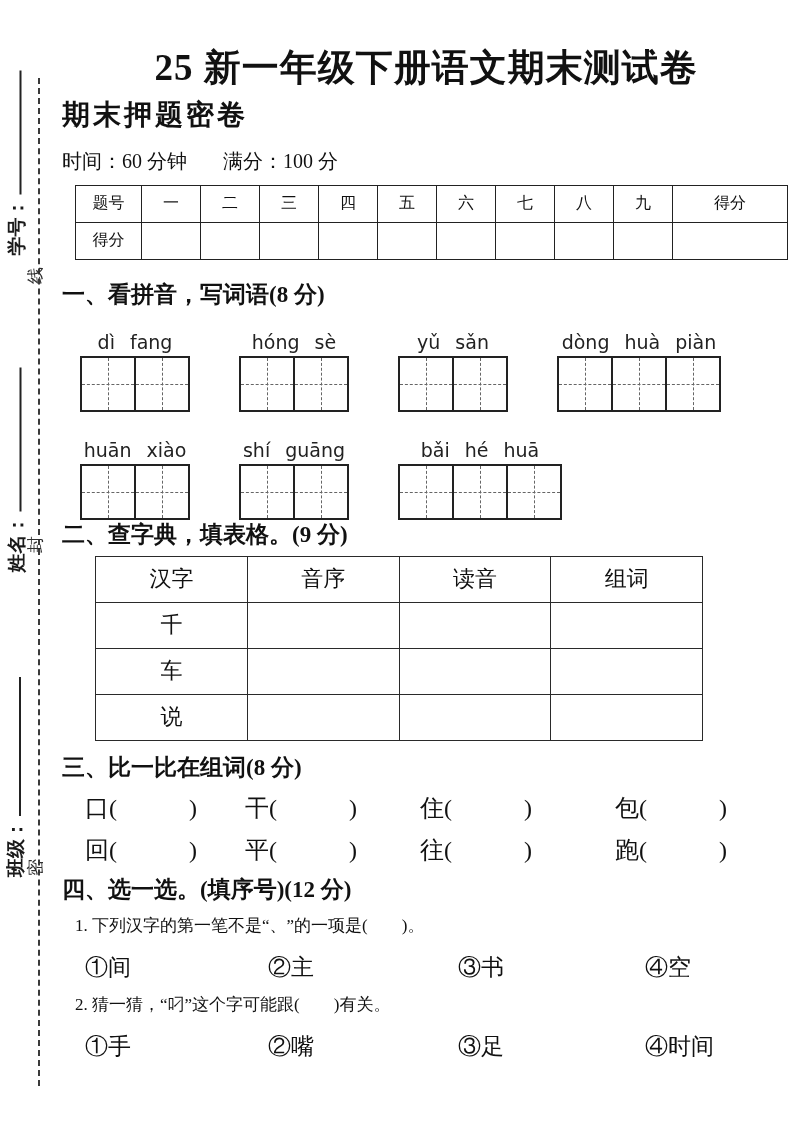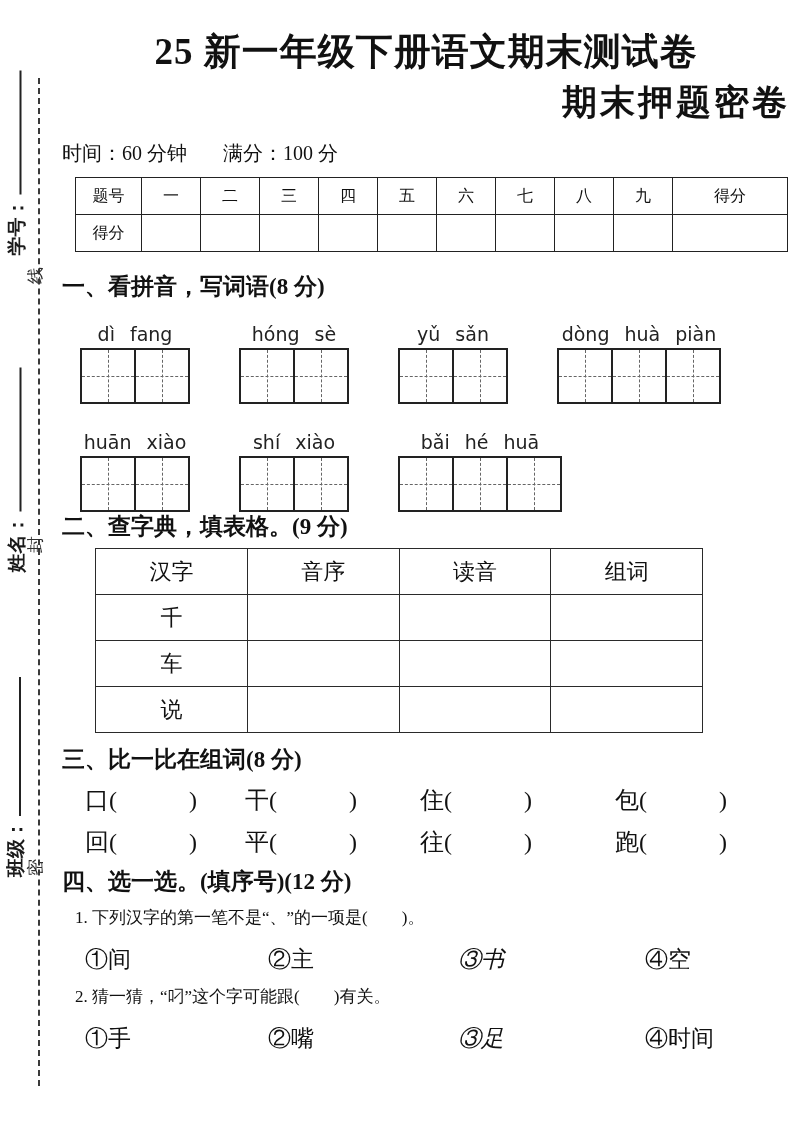--- a/index.html
+++ b/index.html
@@ -26,22 +26,22 @@
   .seal-field.f-class { width:200px; left:-84px;  top:764px; }
   .seal-ch {
     position:absolute; left:23px; width:24px; text-align:center;
     transform:rotate(-90deg); font-size:17px; color:#2e2e2e;
   }
   .seal-ch.c1 { top:264px; } .seal-ch.c2 { top:533px; } .seal-ch.c3 { top:856px; }
 
   
   .content { position:absolute; left:62px; top:0; width:728px; }
 
-  .title    { margin:30px 0 0; text-align:center; font-size:37px; font-weight:bold; letter-spacing:1px; line-height:1.2; }
-  .subtitle { margin:8px 0 5px;  text-align:right; font-size:35px; font-weight:bold; letter-spacing:3px; line-height:1.2; }
+  .title    { margin:46px 0 0; text-align:center; font-size:37px; font-weight:bold; letter-spacing:1px; line-height:1.2; }
+  .subtitle { margin:8px 0 5px;  text-align:left; font-size:28px; font-weight:bold; letter-spacing:3px; line-height:1.2; }
   .meta { margin-top:16px; text-align:left; padding-right:88px; font-size:20px; }
   .meta span + span { margin-left:36px; }
 
   table { border-collapse:collapse;border-radius:30px; }
   .score-table { margin:10px 0 0 13px; width:713px; table-layout:fixed; }
   .score-table td { border:1.6px solid #222; height:36px; text-align:center; font-size:16px; padding:0; }
 
   .sec-h { font-size:23px; font-weight:bold; line-height:1.3; }
   .sec-h.h1 { margin-top:20px; }
   .sec-h.h2 { }
@@ -64,21 +64,21 @@
   .dict-table { margin:6px 0 0 33px; width:608px; table-layout:fixed; }
   .dict-table td { border:1.8px solid #2a2a2a; height:45px; text-align:center; font-size:22px; padding:0; }
 
   .cmp-row { display:flex; padding-left:23px; margin-top:8px; font-size:24px; line-height:34px; }
   .cmp-item { display:inline-block; }
   .cmp-item.w1 { width:160px; } .cmp-item.w2 { width:175px; } .cmp-item.w3 { width:195px; }
 
   .q-stem { margin-top:10px; padding-left:13px; font-size:17px; line-height:1.3; }
   .opt-row { display:flex; padding-left:23px; margin-top:15px; font-size:23px; line-height:32px; }
   .opt { display:inline-block; }
-  .opt.o1 { width:183px; } .opt.o2 { width:190px; } .opt.o3 { width:187px;font-style:italic; }
+  .opt.o1 { width:183px; } .opt.o2 { width:190px; } .opt.o3 { width:187px; }
 </style>
 </head>
 <body>
 
 <div class="page">
 
   <div class="seal-dash"></div>
 
   <div class="seal-field f-id">
     <span>学号：</span>
@@ -186,21 +186,21 @@
 
     <div class="py-row r2">
       <div class="py-group">
         <div class="py-label">huān xiào</div>
         <div class="py-boxes">
           <div class="py-cell"></div>
             <div class="py-cell"></div>
         </div>
       </div>
       <div class="py-group">
-        <div class="py-label">shí xiào</div>
+        <div class="py-label">shí guāng</div>
         <div class="py-boxes">
           <div class="py-cell"></div>
             <div class="py-cell"></div>
         </div>
       </div>
       <div class="py-group">
         <div class="py-label">bǎi hé huā</div>
         <div class="py-boxes">
           <div class="py-cell"></div>
             <div class="py-cell"></div>

